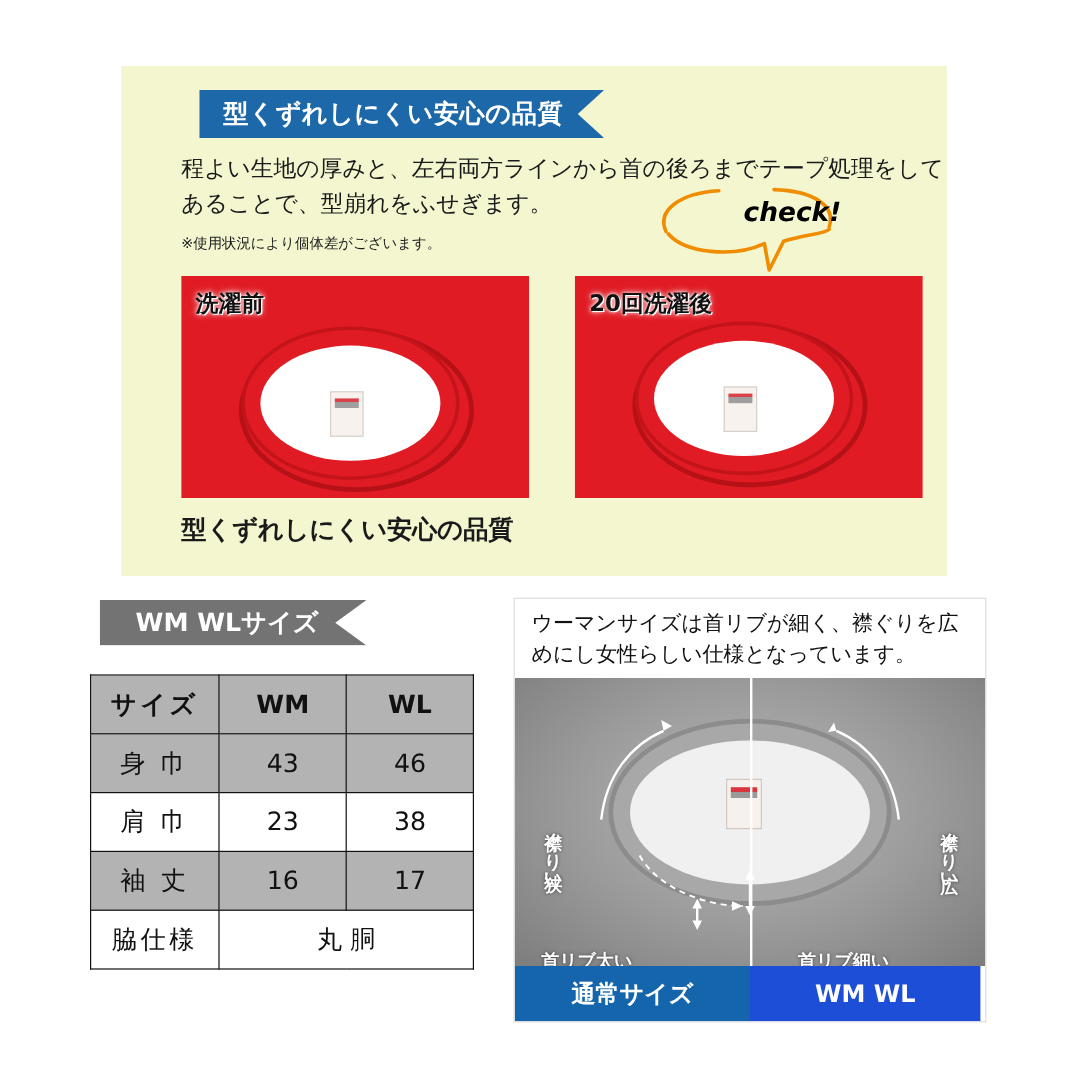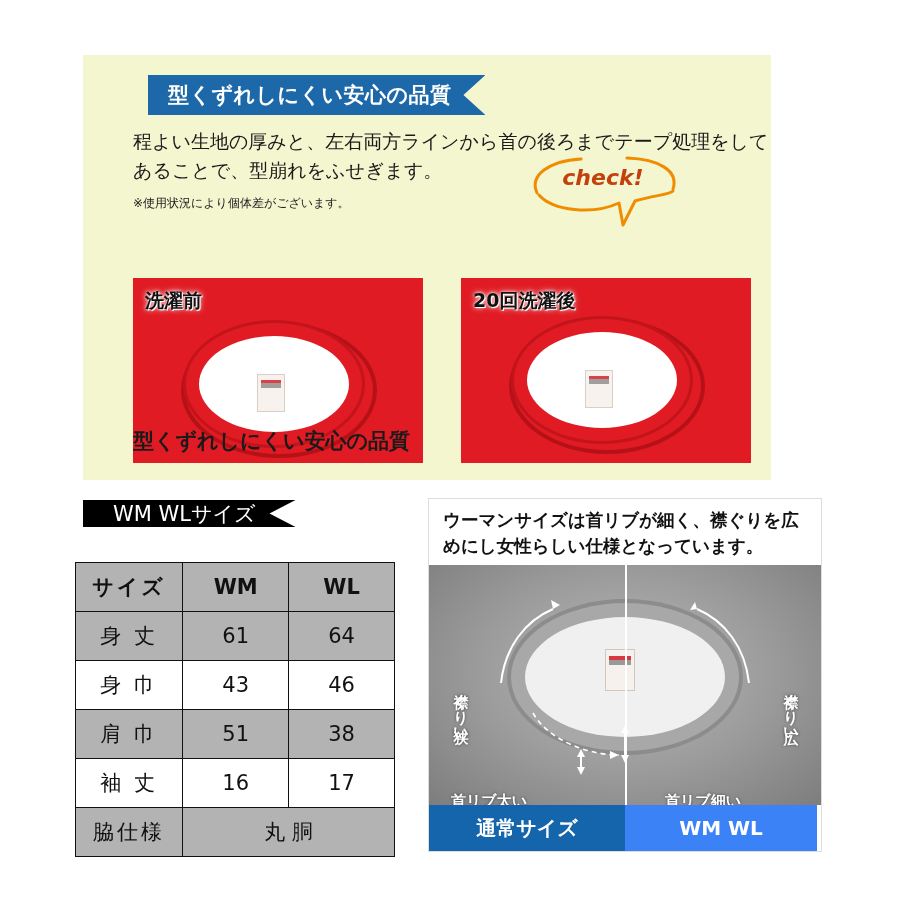--- a/index.html
+++ b/index.html
@@ -5,21 +5,21 @@
   html,body{margin:0;padding:0;}
   body{
     width:900px;height:900px;
     background:#ffffff;
     font-family:"DejaVu Sans","Liberation Sans",sans-serif;
     overflow:hidden;
     position:relative;
   }
   
   .top-panel{
-    position:absolute;left:83px;top:55px;width:688px;height:425px;
+    position:absolute;left:101px;top:55px;width:688px;height:425px;
     background:#f4f6d0;
   }
   .ribbon{
     position:absolute;left:65px;top:20px;height:40px;
     background:#1c68a8;color:#ffffff;
     font-size:21px;font-weight:bold;
     display:flex;align-items:center;
     padding:0 34px 0 20px;
     letter-spacing:0.5px;
     clip-path:polygon(0 0,100% 0,calc(100% - 22px) 50%,100% 100%,0 100%);
@@ -29,26 +29,26 @@
     font-size:19px;color:#1a1a1a;line-height:1.55;font-weight:500;
   }
   .note{
     position:absolute;left:50px;top:140px;
     font-size:12px;color:#1a1a1a;
   }
   .check-bubble{
     position:absolute;left:440px;top:100px;width:160px;height:52px;
   }
   .check-bubble .txt{
-    position:absolute;left:0;top:10px;width:160px;text-align:center;
-    color:#c2410c;font-size:22px;font-weight:bold;font-style:italic;
+    position:absolute;left:0;top:10px;width:160px;text-align:right;
+    color:#000000;font-size:22px;font-weight:bold;font-style:italic;
   }
   
   .photo{
-    position:absolute;overflow:hidden;margin-top:48px;
+    position:absolute;overflow:hidden;
   }
   .photo-1{left:50px;top:175px;width:290px;height:185px;}
   .photo-2{left:378px;top:175px;width:290px;height:185px;}
   .photo .bg{position:absolute;inset:0;background:#ffffff;}
   .photo .shirt{
     position:absolute;left:0;top:0;width:100%;height:100%;
     background:#e01b24;
   }
   .photo .neckhole{
     position:absolute;
@@ -79,22 +79,22 @@
     position:absolute;left:12px;top:10px;
     font-size:19px;font-weight:bold;color:#111;
     text-shadow:0 0 3px #fff,0 0 6px #fff,1px 1px 0 #fff;
   }
   .photo-caption{
     position:absolute;left:50px;top:372px;
     font-size:21px;font-weight:bold;color:#1a1a1a;
   }
   
   .size-ribbon{
-    position:absolute;left:83px;top:500px;height:27px;
-    background:#000000;color:#fff;font-size:21px;font-weight:normal;
+    position:absolute;left:83px;top:500px;height:38px;
+    background:#737373;color:#fff;font-size:21px;font-weight:bold;
     display:flex;align-items:center;padding:0 40px 0 30px;
     clip-path:polygon(0 0,100% 0,calc(100% - 26px) 50%,100% 100%,0 100%);
   }
   table.size{
     position:absolute;left:75px;top:562px;
     border-collapse:collapse;
     width:320px;
     background:#fff;
   }
   table.size td,table.size th{
@@ -112,21 +112,21 @@
   table.size tbody tr:nth-child(odd) td{background:#b3b3b3;}
   table.size tbody tr:nth-child(even) td{background:#ffffff;}
   table.size tr.last td{background:#ffffff;}
   
   .cmp{
     position:absolute;left:428px;top:498px;width:392px;height:352px;
     background:#ffffff;border:1px solid #ddd;overflow:hidden;
   }
   .cmp-text{
     position:absolute;left:14px;top:8px;width:368px;
-    font-size:17.5px;font-weight:bold;color:#111;line-height:1.5;
+    font-size:17.5px;font-weight:normal;color:#111;line-height:1.5;
   }
   .cmp-photo{
     position:absolute;left:0;top:66px;width:392px;height:240px;
     background:#9e9e9e;
   }
   .cmp-photo .grad{
     position:absolute;inset:0;
     background:radial-gradient(ellipse at 50% 45%,#b9b9b9 0%,#9a9a9a 55%,#7d7d7d 100%);
   }
   .cmp-photo .neck{
@@ -154,21 +154,21 @@
   .lbl-left-v{left:22px;top:118px;width:18px;writing-mode:vertical-rl;}
   .lbl-right-v{left:352px;top:118px;width:18px;writing-mode:vertical-rl;}
   .lbl-bl{left:22px;top:228px;}
   .lbl-br{left:236px;top:228px;}
   .band{
     position:absolute;bottom:0;height:46px;width:196px;
     color:#fff;font-size:20px;font-weight:bold;
     display:flex;align-items:center;justify-content:center;
   }
   .band-left{left:0;background:#1565ad;align-items:center;}
-  .band-right{left:196px;width:192px;background:#3b82f6;text-align:right;}
+  .band-right{left:196px;width:192px;background:#1d4ed8;text-align:right;}
 </style>
 </head>
 <body>
 
 <div class="top-panel">
 
   <div class="ribbon">
     <span>型くずれしにくい安心の品質</span>
   </div>
 
@@ -212,32 +212,27 @@
 <table class="size">
   <thead>
     <tr>
       <th>サイズ</th>
       <th>WM</th>
       <th>WL</th>
     </tr>
   </thead>
   <tbody>
     <tr>
-      <td>身 丈</td>
-      <td class="val">61</td>
-      <td class="val">64</td>
-    </tr>
-    <tr>
       <td>身 巾</td>
       <td class="val">43</td>
       <td class="val">46</td>
     </tr>
     <tr>
       <td>肩 巾</td>
-      <td class="val">51</td>
+      <td class="val">23</td>
       <td class="val">38</td>
     </tr>
     <tr>
       <td>袖 丈</td>
       <td class="val">16</td>
       <td class="val">17</td>
     </tr>
     <tr class="last">
       <td>脇仕様</td>
       <td class="val" colspan="2">丸 胴</td>

